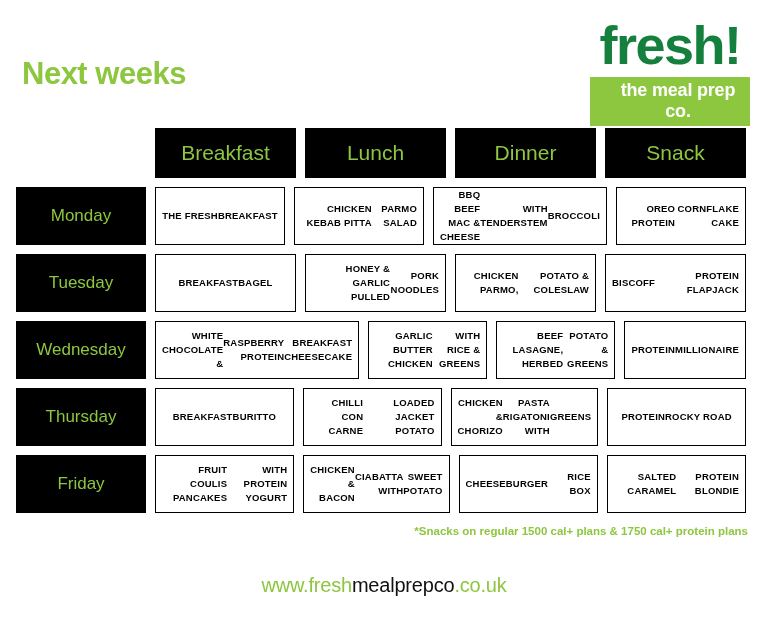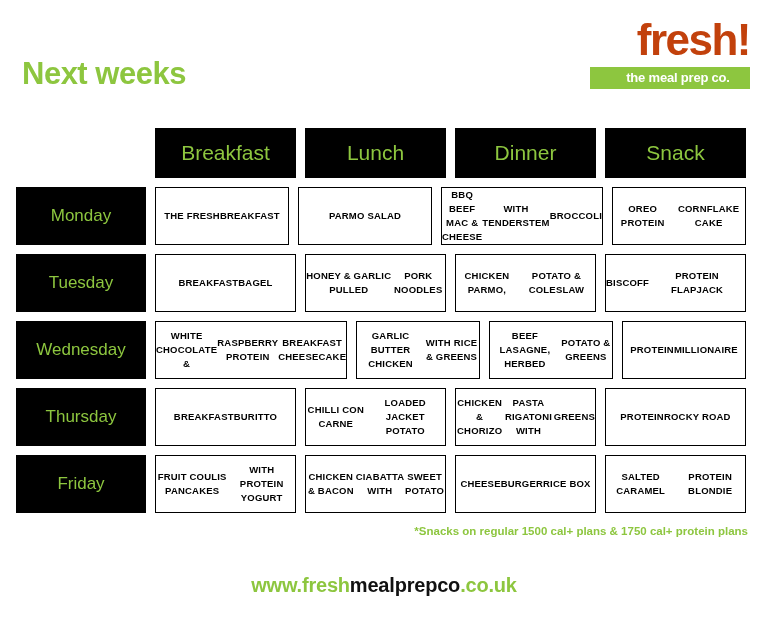--- a/index.html
+++ b/index.html
@@ -46,32 +46,33 @@
   }
 
   .logo-block {
     position: absolute;
     right: 18px;
     top: 18px;
     width: 160px;
     text-align: right;
   }
   .logo-word {
-    font-size: 44px;
-    font-weight: bold;
-    color: #c2410c;
+    font-size: 54px;
+    font-weight: bold;
+    color: #15803d;
     letter-spacing: -1.5px;
     line-height: 1;
     display: block;
+    text-align: center;
   }
   .logo-sub {
     display: block;
     background: #8DC63F;
     color: #ffffff;
-    font-size: 13px;
+    font-size: 18px;
     font-weight: bold;
     padding: 3px 8px 4px 24px;
     margin-top: 5px;
     letter-spacing: -0.2px;
     text-align: center;
   }
 
   
   .grid {
     position: absolute;
@@ -110,25 +111,25 @@
     font-size: 21px;
     height: 50px;
   }
   .meal-cell {
     flex: 1 1 0;
     background: #ffffff;
     border: 1.5px solid #000000;
     display: flex;
     align-items: center;
     justify-content: center;
-    text-align: center;
+    text-align: right;
     font-size: 9.5px;
     font-weight: bold;
     line-height: 1.45;
-    padding: 4px 0;
+    padding: 4px 6px;
     height: 58px;
     letter-spacing: 0.2px;
   }
   .meal-cell span { display: block; }
 
   
   .footnote {
     position: absolute;
     right: 20px;
     top: 525px;
@@ -136,21 +137,21 @@
     color: #8DC63F;
     font-weight: bold;
   }
   .website {
     position: absolute;
     left: 0;
     right: 0;
     top: 574px;
     text-align: center;
     font-size: 20px;
-    font-weight: bold;
+    font-weight: normal;
     color: #8DC63F;
     letter-spacing: -0.2px;
   }
   .website .dark { color: #111111; }
 </style>
 </head>
 <body>
 
 <div class="header">
   <div class="title-block">
@@ -171,20 +172,21 @@
     <div class="head-cell">Snack</div>
   </div>
 
   <div class="row">
     <div class="day-cell">Monday</div>
     <div class="meal-cell">
         <span>THE FRESH</span>
         <span>BREAKFAST</span>
       </div>
     <div class="meal-cell">
+        <span>CHICKEN KEBAB PITTA</span>
         <span>PARMO SALAD</span>
       </div>
     <div class="meal-cell">
         <span>BBQ BEEF MAC &amp; CHEESE</span>
         <span>WITH TENDERSTEM</span>
         <span>BROCCOLI</span>
       </div>
     <div class="meal-cell">
         <span>OREO PROTEIN</span>
         <span>CORNFLAKE CAKE</span>

